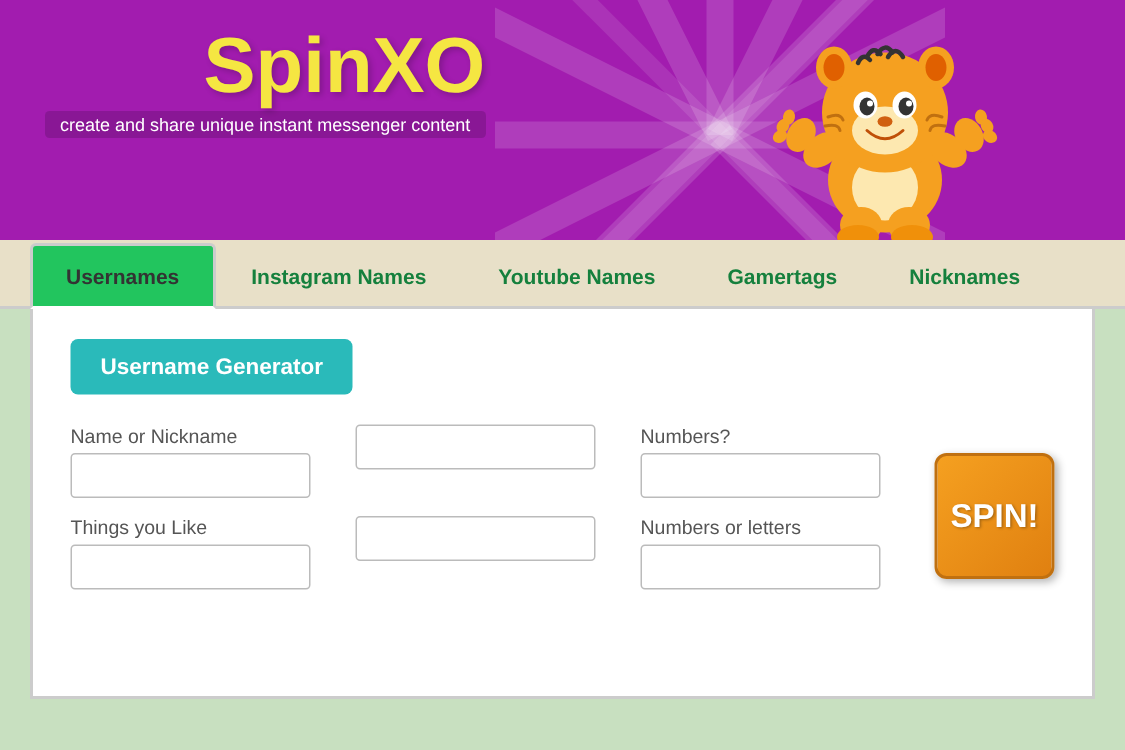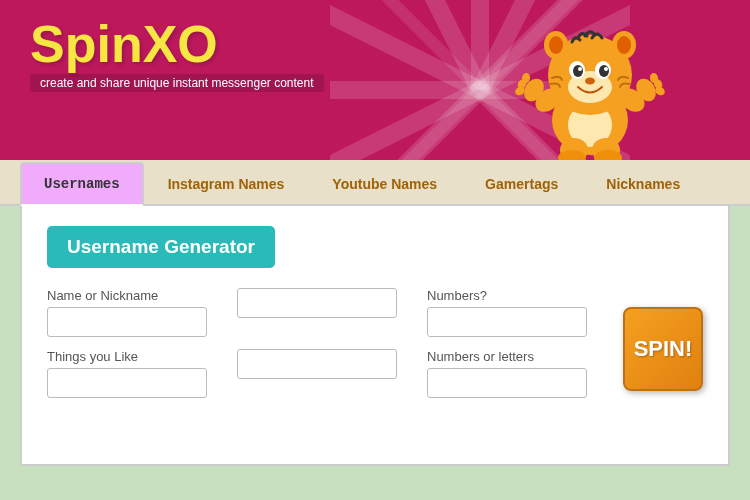--- a/index.html
+++ b/index.html
@@ -6,24 +6,25 @@
     body {
       font-family: Arial, sans-serif;
       background: #c8e0c0;
       width: 750px;
       height: 500px;
       overflow: hidden;
     }
 
     
     .header {
-      background: #be185d;
+      background: #a21caf;
       position: relative;
       height: 160px;
       overflow: hidden;
+      text-align: right;
     }
 
     
     .sunburst {
       position: absolute;
       right: 120px;
       top: -20px;
       width: 300px;
       height: 220px;
       overflow: hidden;
@@ -74,56 +75,55 @@
       background: #e8e0c8;
       border-bottom: 2px solid #ccc;
       display: flex;
       padding: 0 0 0 20px;
     }
     .tab {
       padding: 12px 22px;
       cursor: pointer;
       font-size: 14px;
       font-weight: bold;
-      color: #a16207;
+      color: #15803d;
       border-top: 2px solid transparent;
       border-left: 2px solid transparent;
       border-right: 2px solid transparent;
       background: transparent;
       position: relative;
       top: 2px;
       white-space: nowrap;
     }
     .tab.active {
-      background: #f0abfc;
+      background: #22c55e;
       color: #333;
       border-top: 2px solid #ccc;
       border-left: 2px solid #ccc;
       border-right: 2px solid #ccc;
       border-bottom: 2px solid white;
       border-radius: 4px 4px 0 0;
-      font-family: Liberation Mono, monospace;
     }
 
     
     .main-content {
       background: white;
       margin: 0 20px;
       border: 2px solid #ccc;
       border-top: none;
       padding: 20px 25px;
       min-height: 260px;
     }
 
     .generator-btn {
       background: #2ababa;
       color: white;
       border: none;
       padding: 10px 20px;
-      font-size: 19px;
+      font-size: 15px;
       font-weight: bold;
       border-radius: 5px;
       cursor: pointer;
       margin-bottom: 20px;
       display: inline-block;
     }
     .form-input {
       width: 160px;
       height: 30px;
       border: 1px solid #ccc;

